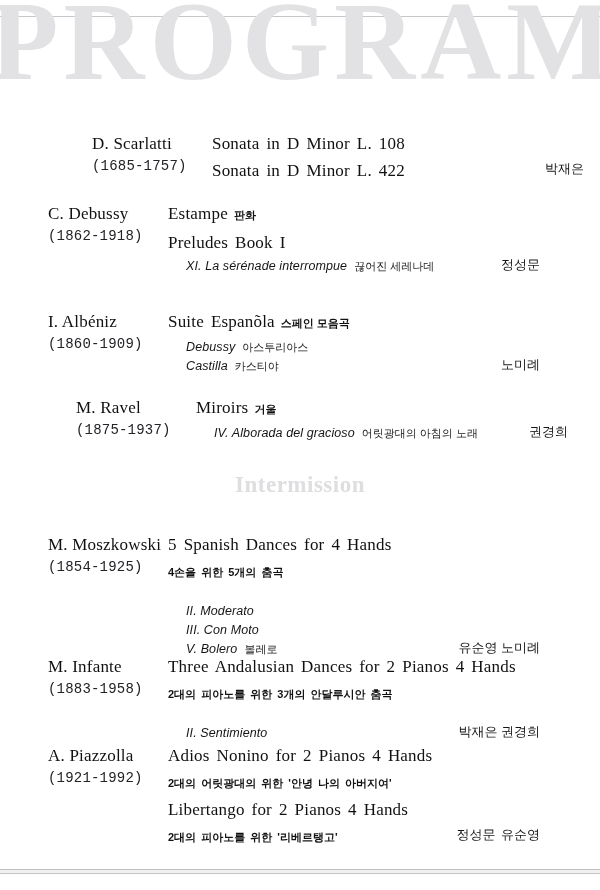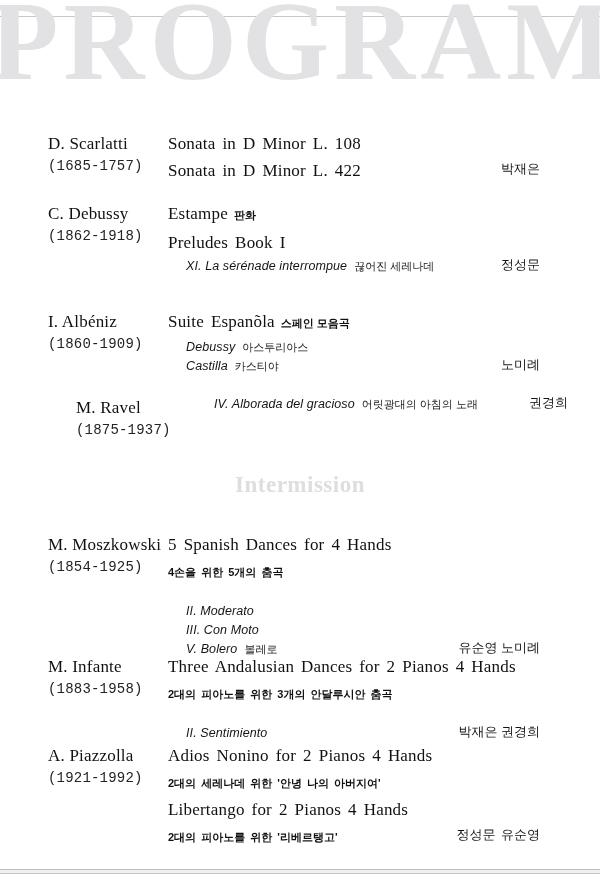--- a/index.html
+++ b/index.html
@@ -35,21 +35,21 @@
     user-select: none;
   }
   .ghost-title span { display: block; }
 
   
   .section {
     position: absolute;
     left: 48px;
     width: 492px;
   }
-  .sec-0 { top: 131px; }
+  .sec-0 { top: 131px; margin-left: 44px; }
   .sec-1 { top: 201px; }
   .sec-2 { top: 309px; }
   .sec-3 { top: 395px; margin-left: 28px; }
   .sec-4 { top: 532px; }
   .sec-5 { top: 654px; }
   .sec-6 { top: 743px; }
 
   .composer-col {
     position: absolute;
     left: 0; top: 0;
@@ -207,20 +207,21 @@
           <div class="row movement"><span class="en">Castilla</span><span class="kr">카스티야</span><span class="performer">노미례</span></div>
         </div>
   </div>
 
   <div class="section sec-3">
     <div class="composer-col">
       <div class="composer-name">M. Ravel</div>
       <div class="composer-dates">(1875-1937)</div>
     </div>
     <div class="rows">
+          <div class="row title"><span class="en">Miroirs</span><span class="kr">거울</span></div>
           <div class="row movement"><span class="en">IV. Alborada del gracioso</span><span class="kr">어릿광대의 아침의 노래</span><span class="performer">권경희</span></div>
         </div>
   </div>
 
   <div class="section sec-4">
     <div class="composer-col">
       <div class="composer-name">M. Moszkowski</div>
       <div class="composer-dates">(1854-1925)</div>
     </div>
     <div class="rows">
@@ -244,21 +245,21 @@
         </div>
   </div>
 
   <div class="section sec-6">
     <div class="composer-col">
       <div class="composer-name">A. Piazzolla</div>
       <div class="composer-dates">(1921-1992)</div>
     </div>
     <div class="rows">
           <div class="row title"><span class="en">Adios Nonino for 2 Pianos 4 Hands</span></div>
-          <div class="row subtitle"><span class="kr">2대의 세레나데 위한 '안녕 나의 아버지여'</span></div>
+          <div class="row subtitle"><span class="kr">2대의 어릿광대의 위한 '안녕 나의 아버지여'</span></div>
           <div class="row title gap-before"><span class="en">Libertango for 2 Pianos 4 Hands</span></div>
           <div class="row subtitle"><span class="kr">2대의 피아노를 위한 '리베르탱고'</span><span class="performer">정성문 유순영</span></div>
         </div>
   </div>
 </div>
 
   <div class="intermission">Intermission</div>
 
   <div class="bottom-rule"></div>
 

